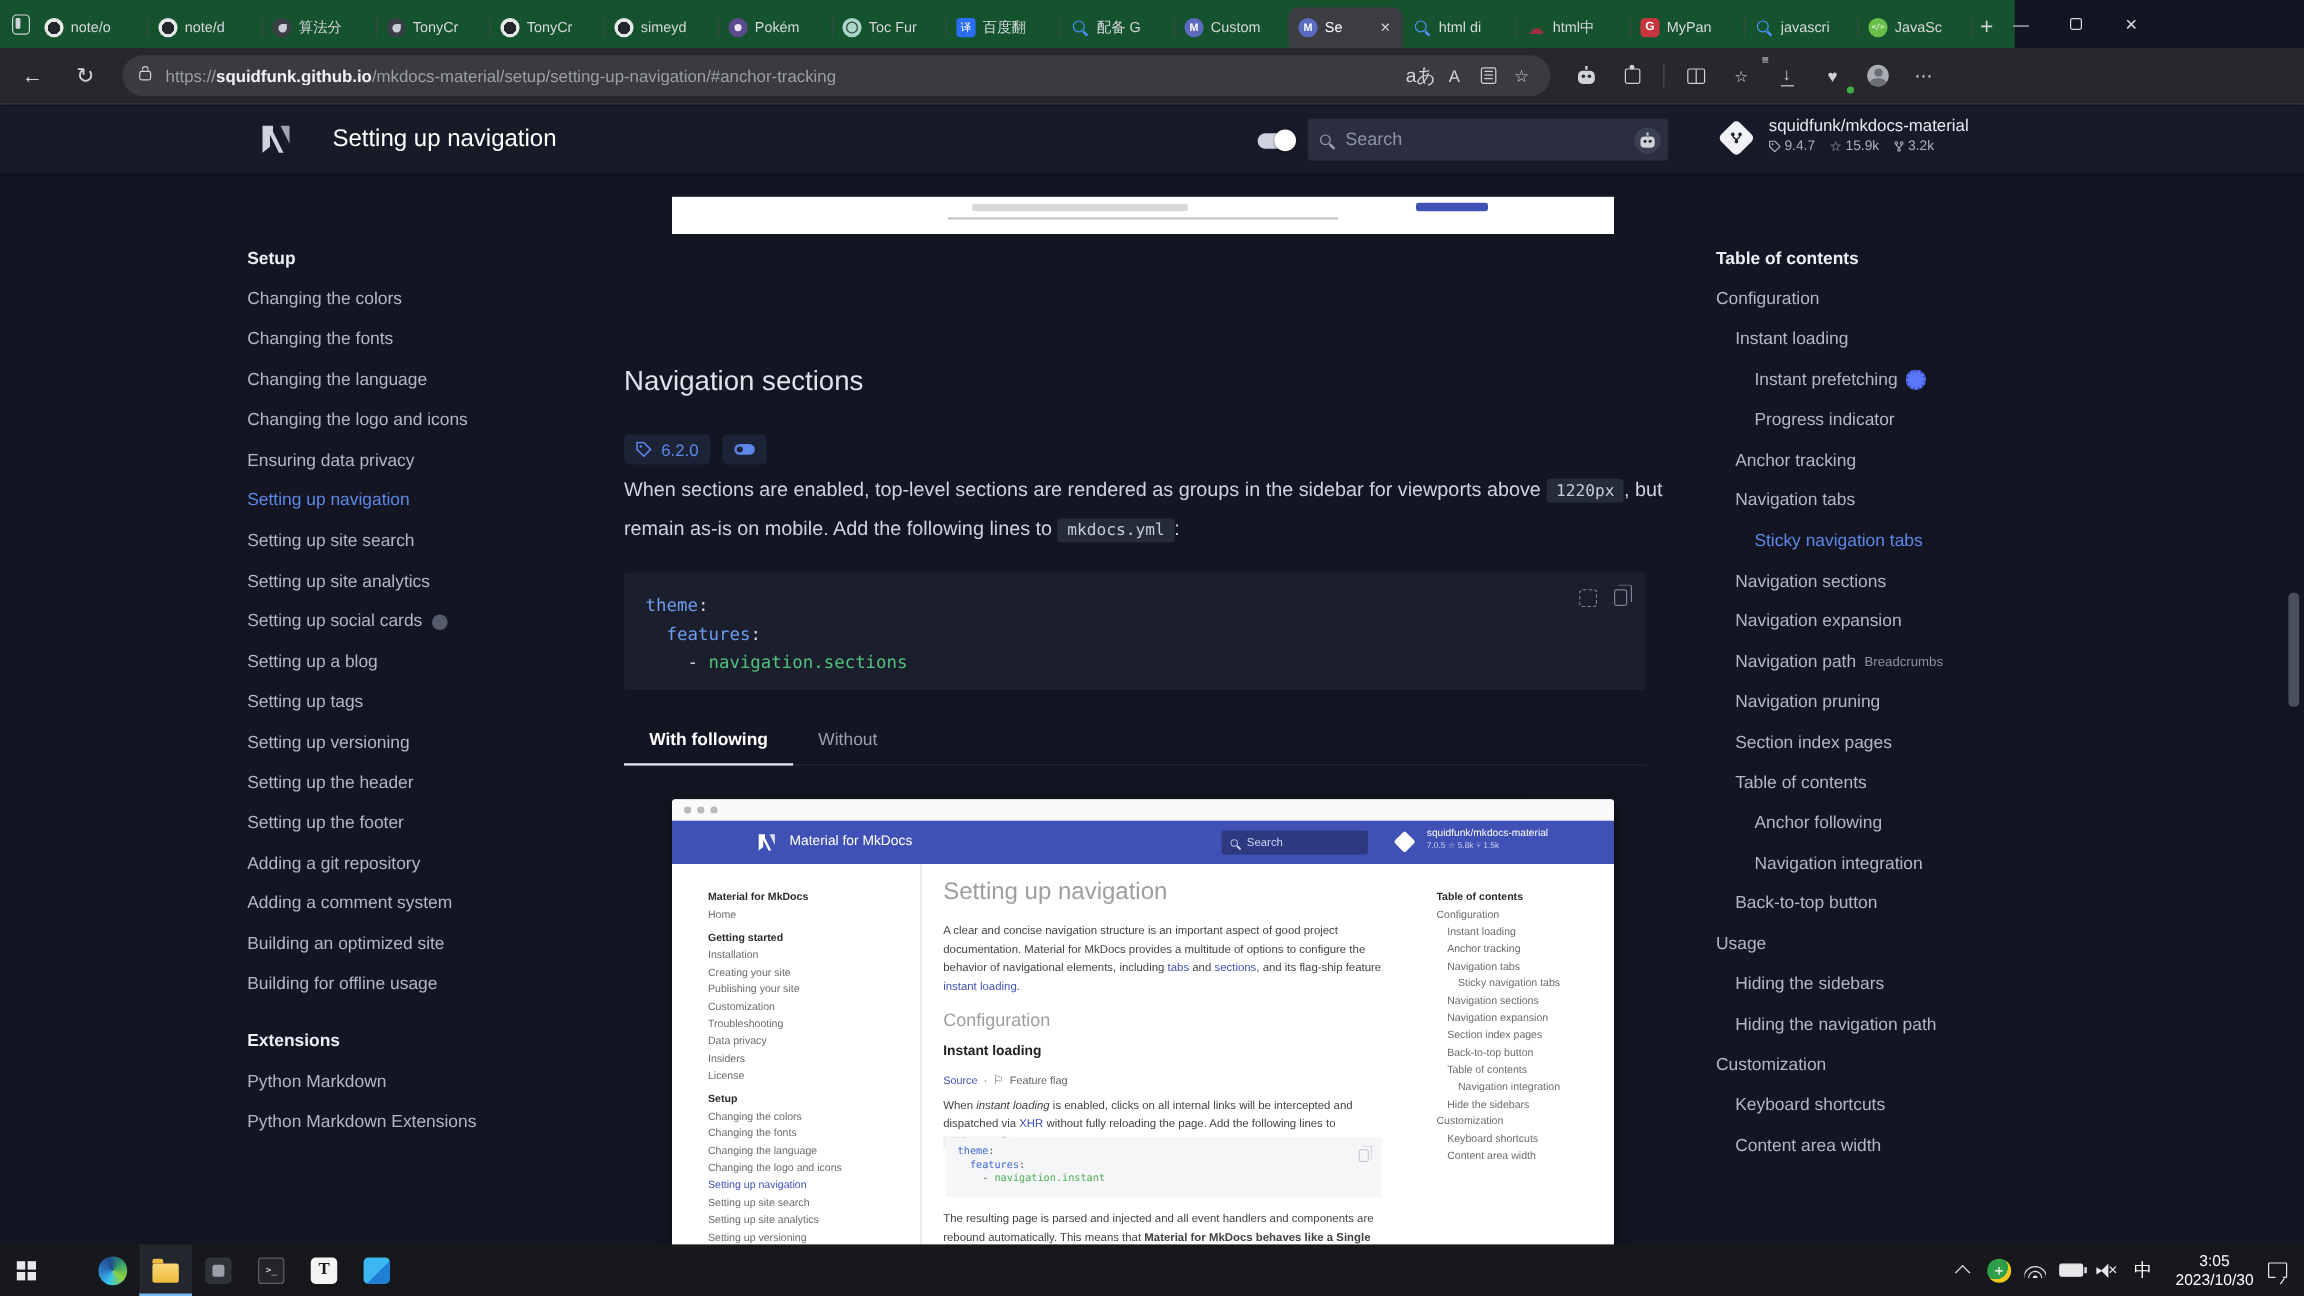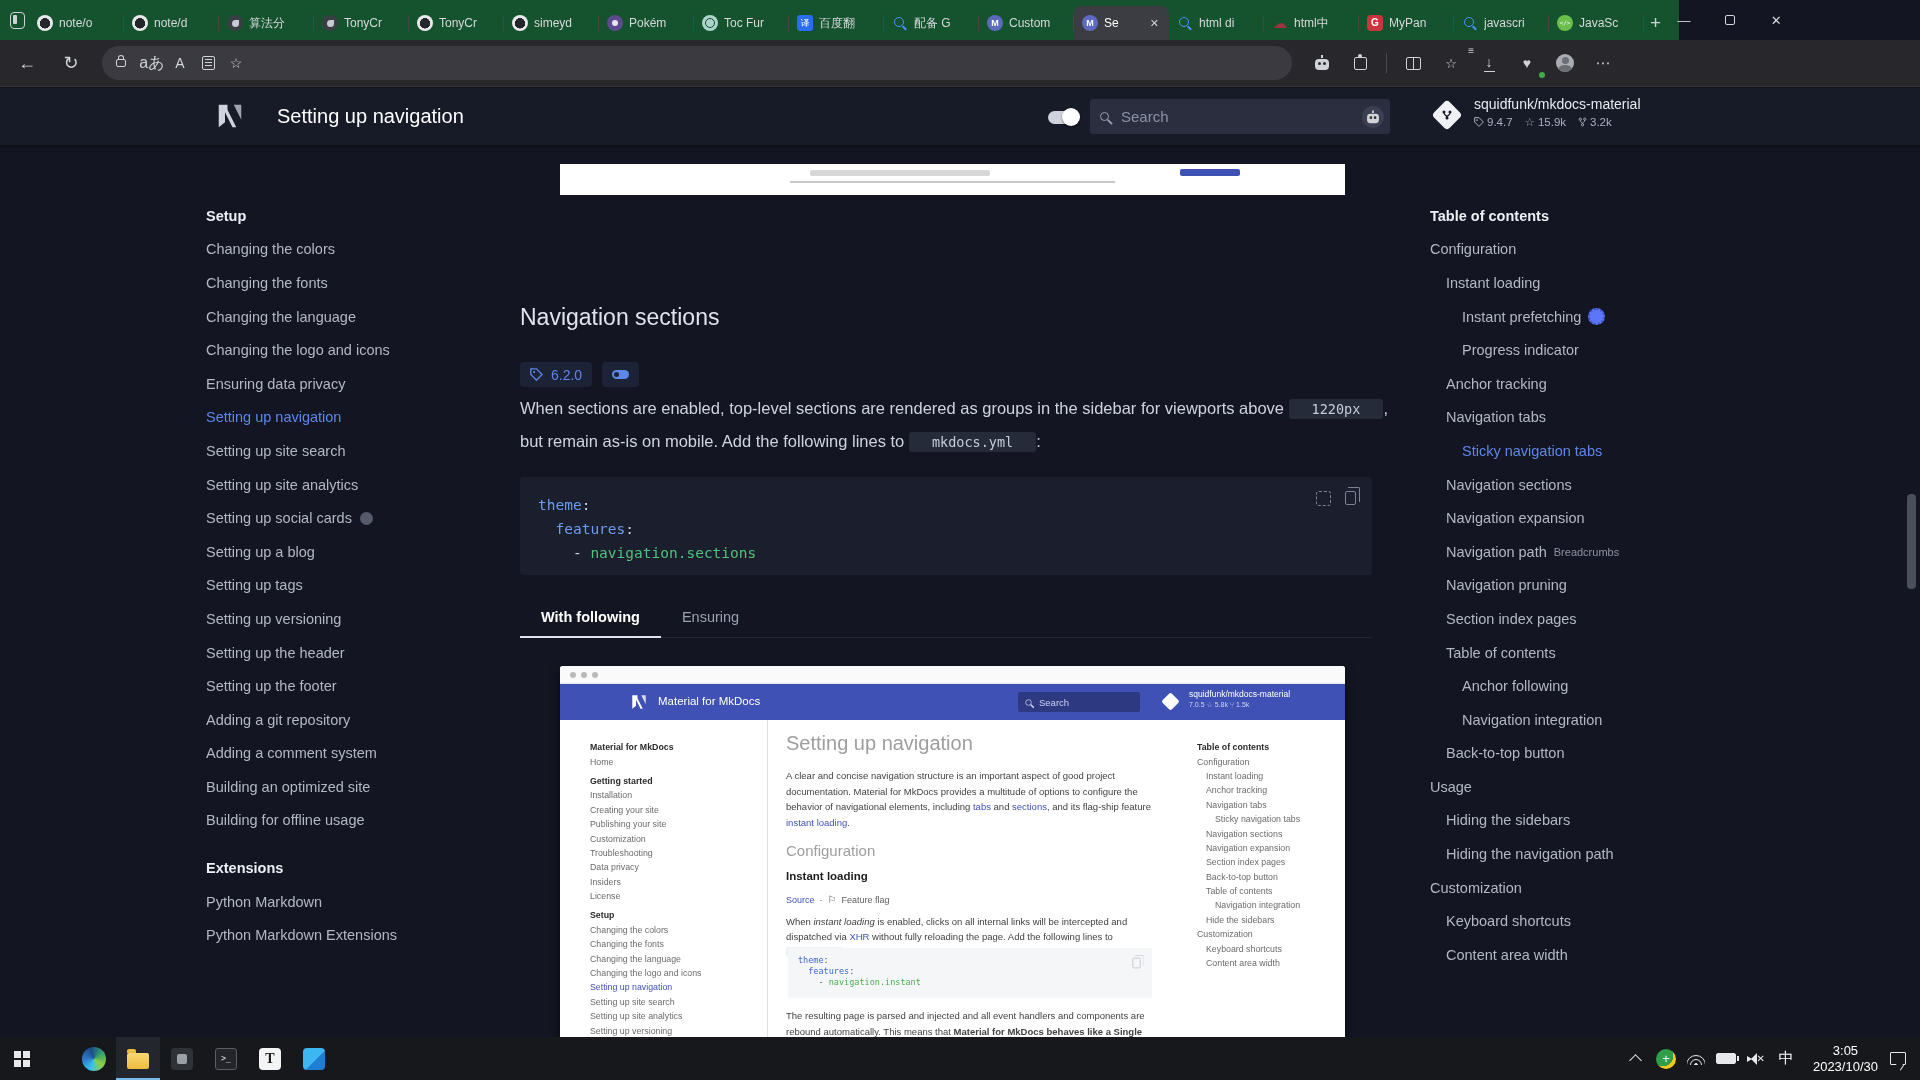--- a/index.html
+++ b/index.html
@@ -115,21 +115,21 @@
   .fig-fragment { position:absolute; left:40px; top:0; width:785px; height:31px; background:#fff; overflow:hidden; }
   .fig-fragment .bar { position:absolute; height:6px; border-radius:2px; background:#d7d7d7; }
   .fig-fragment .bluebar { position:absolute; height:7px; border-radius:2px; background:#4051b5; }
   .fig-fragment .hair { position:absolute; left:230px; right:230px; bottom:12px; height:2px; background:#c9c9c9; }
   .h2 { position:absolute; left:0; top:140px; font-size:23px; color:#dfe3ec; font-weight:400; }
   .badges { position:absolute; left:0; top:198px; display:flex; gap:10px; }
   .badge { height:25px; background:#1c2336; border-radius:4px; display:flex; align-items:center; padding:0 10px; color:#5d87e8; font-size:14px; gap:8px; }
   .tgl { width:17px; height:9px; border-radius:5px; background:#5d87e8; position:relative; }
   .tgl::before { content:""; position:absolute; left:2px; top:2px; width:5px; height:5px; border-radius:50%; background:#1c2336; }
   .para { position:absolute; left:0; top:228px; width:870px; font-size:16.5px; line-height:32px; color:#ced3de; }
-  .icode { font-family:"DejaVu Sans Mono",monospace; font-size:13.5px; background:#262b3a; border-radius:3px; padding:2px 23px; color:#c6cbda; }
+  .icode { font-family:"DejaVu Sans Mono",monospace; font-size:13.5px; background:#262b3a; border-radius:3px; padding:2px 8px; color:#c6cbda; }
   .codeblock { position:absolute; left:0; top:313px; width:852px; height:98px; background:#1b1f2d; border-radius:3px; padding:16px 18px; font-family:"DejaVu Sans Mono",monospace; font-size:14.5px; line-height:24px; }
   .ckey { color:#6e9cee; } .cpunc { color:#ced3de; } .cval { color:#52c17d; }
   .codeicons { position:absolute; right:16px; top:14px; display:flex; gap:14px; }
   .ic-select { width:15px; height:15px; border:1.6px dashed #7d8295; border-radius:3px; }
   .ic-copy { width:11px; height:14px; border:1.6px solid #7d8295; border-radius:2px; position:relative; }
   .ic-copy::before { content:""; position:absolute; left:2px; top:-5px; width:11px; height:14px; border-top:1.6px solid #7d8295; border-right:1.6px solid #7d8295; border-radius:0 2px 0 0; }
   .ctabs { position:absolute; left:0; top:437px; width:852px; display:flex; border-bottom:1px solid #242836; }
   .ctab { padding:8px 21px 12px; font-size:14.5px; color:#9aa0b0; position:relative; }
   .ctab.active { color:#fff; font-weight:bold; }
   .ctab.active::after { content:""; position:absolute; left:0; right:0; bottom:-1px; height:2px; background:#dfe3ec; }
@@ -316,20 +316,21 @@
         </div>
       <div class="winbtn">✕</div>
     </div>
   </div>
 
   <div class="toolbar">
     <div class="navbtn">←</div>
     <div class="navbtn">↻</div>
     <div class="urlpill">
       <span class="lock"></span>
+      <span class="url"><span>https://</span><span class="host">squidfunk.github.io</span><span>/mkdocs-material/setup/setting-up-navigation/#anchor-tracking</span></span>
       <span class="pill-ic" style="font-size:16px;">aあ</span>
       <span class="pill-ic">A</span>
       <span class="pill-ic">
           <span class="ic-reader"></span>
         </span>
       <span class="pill-ic">☆</span>
     </div>
     <div style="display:flex; align-items:center; margin-left:14px; gap:6px;">
       <span class="bar-ic">
           <span class="ic-robot"></span>
@@ -582,21 +583,21 @@
           <span class="ic-copy"></span>
         </div>
         <div><span class="ckey">theme</span><span class="cpunc">:</span></div>
         <div>&nbsp;&nbsp;<span class="ckey">features</span><span class="cpunc">:</span></div>
         <div>&nbsp;&nbsp;&nbsp;&nbsp;<span class="cpunc">-</span>&nbsp;<span class="cval">navigation.sections</span></div>
       </div>
 
       <div class="ctabs">
 
       <div class="ctab active"><span>With following</span></div>
-          <div class="ctab"><span>Ensuring</span></div>
+          <div class="ctab"><span>Without</span></div>
         </div>
 
       <div class="shot">
         <div class="macbar">
             <span class="dot"></span>
             <span class="dot"></span>
             <span class="dot"></span>
           </div>
         <div class="ihdr">
           <svg class="mlogo2" viewBox="0 0 24 24">

